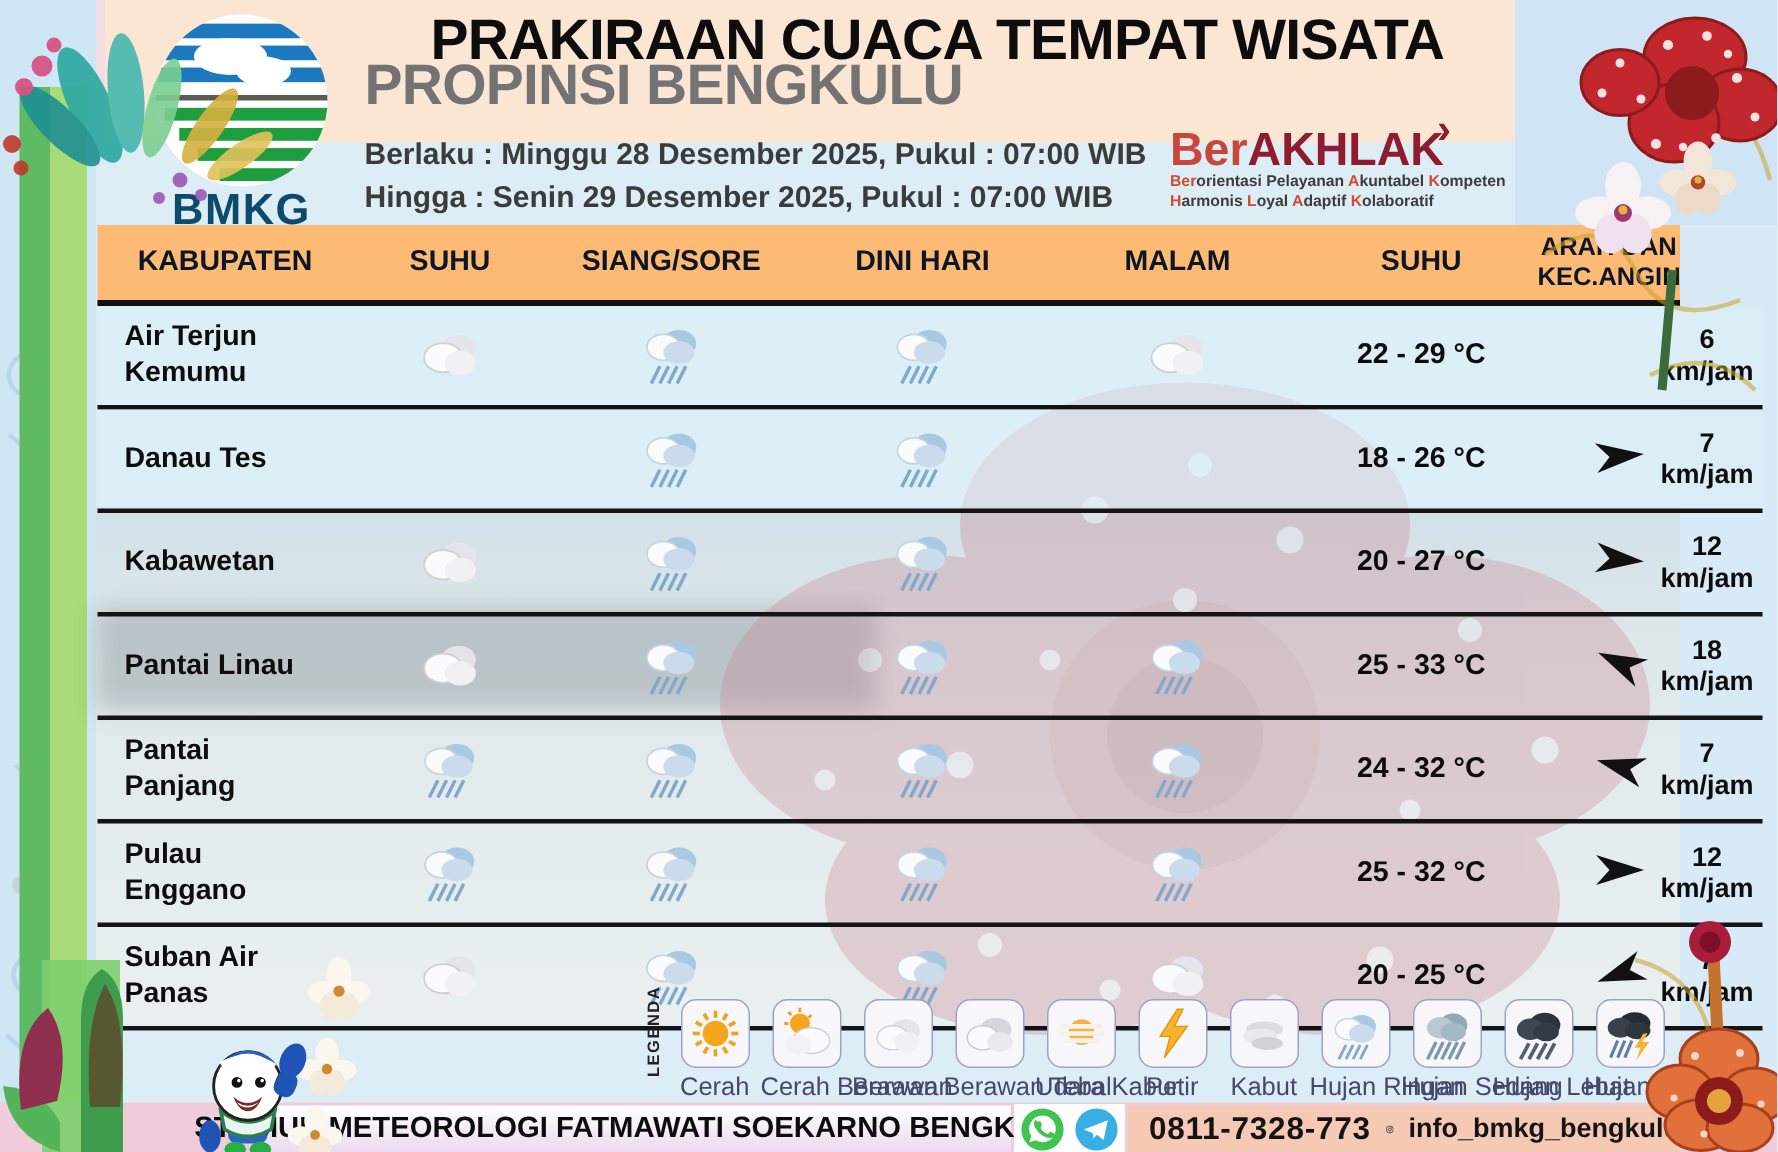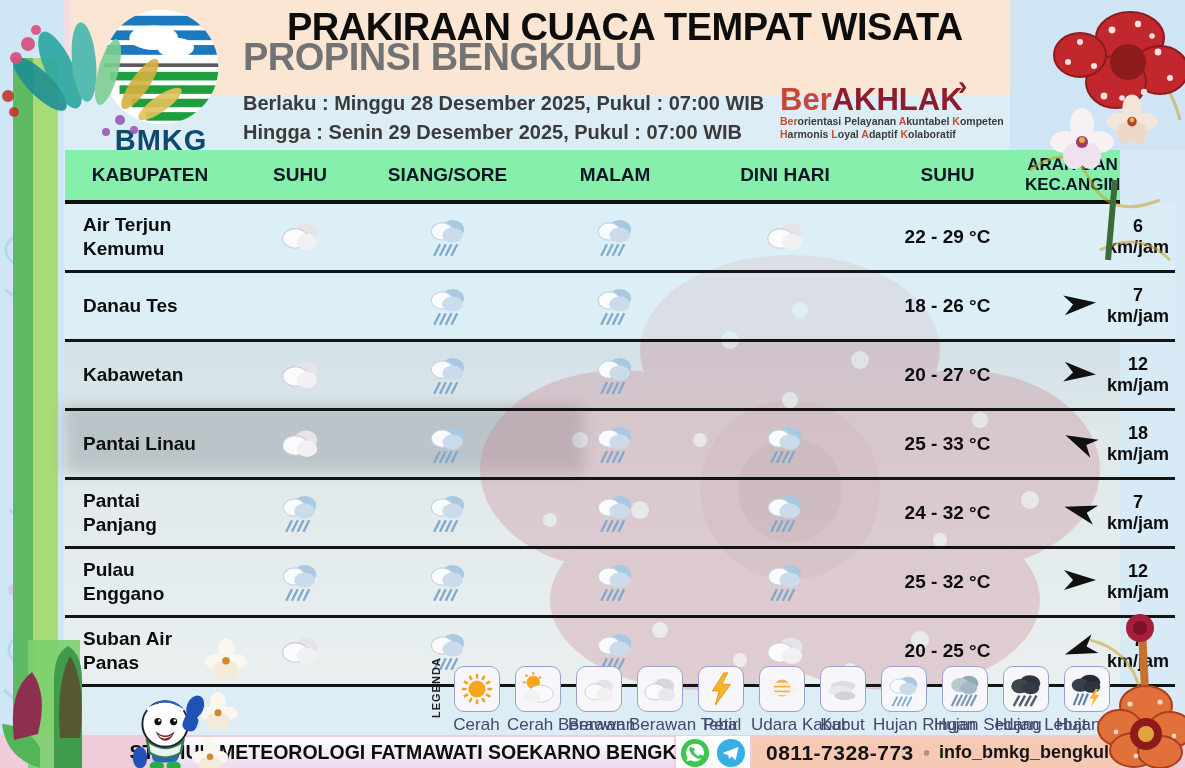--- a/index.html
+++ b/index.html
@@ -30,21 +30,21 @@
   #date1{left:243px;top:92px;font-size:20px;font-weight:bold;color:#3b3b3b;white-space:nowrap;}
   #date2{left:243px;top:121px;font-size:20px;font-weight:bold;color:#3b3b3b;white-space:nowrap;}
   #berakhlak{left:780px;top:84px;width:215px;}
   #brand-line{font-size:31px;font-weight:bold;line-height:1;white-space:nowrap;}
   .brand-pre{color:#c9473a;} .brand-suf{color:#8e1b2e;}
   #brand-chev{position:absolute;left:178px;top:-12px;font-size:28px;font-weight:bold;color:#8e1b2e;}
   .tagline{font-size:10.5px;font-weight:bold;color:#3c3c3c;line-height:1.25;white-space:nowrap;}
   .tagline .hl{color:#cf4a2f;}
 
   
-  #thead{left:65px;top:150px;width:1055px;height:50px;background:#86efac;
+  #thead{left:65px;top:150px;width:1055px;height:50px;background:#fdba74;
     display:grid;grid-template-columns:170px 130px 165px 170px 170px 155px 95px;
     align-items:center;border-bottom:4px solid #101010;}
   .th{font-size:19px;font-weight:bold;color:#0d1626;text-align:center;line-height:1.15;}
   .th:last-child{font-size:17px;}
   #rows{left:65px;top:204px;width:1110px;}
   .trow{display:grid;grid-template-columns:170px 130px 165px 170px 170px 155px 150px;
     height:66px;align-items:center;border-bottom:3px solid #141414;}
   .trow:nth-child(1),.trow:nth-child(2){background:rgba(221,238,246,.55);}
   .cell-name{font-size:19px;font-weight:bold;color:#0d0d0d;text-align:left;line-height:1.25;padding:0 18px;}
   .cell-icon{display:flex;justify-content:center;align-items:center;}
@@ -172,22 +172,22 @@
       <span id="brand-chev">›</span>
     </div>
     <div class="tagline" id="tagline1"><span class="hl">Ber</span><span>orientasi Pelayanan </span><span class="hl">A</span><span>kuntabel </span><span class="hl">K</span><span>ompeten</span></div>
     <div class="tagline" id="tagline2"><span class="hl">H</span><span>armonis </span><span class="hl">L</span><span>oyal </span><span class="hl">A</span><span>daptif </span><span class="hl">K</span><span>olaboratif</span></div>
   </div>
 
   <div class="abs" id="thead">
     <div class="th">KABUPATEN</div>
     <div class="th">SUHU</div>
     <div class="th">SIANG/SORE</div>
+    <div class="th">DINI HARI</div>
     <div class="th">MALAM</div>
-    <div class="th">DINI HARI</div>
     <div class="th">SUHU</div>
     <div class="th">ARAH DAN KEC.ANGIN</div>
   </div>
   <div class="abs" id="rows">
       <div class="trow">
         <div class="cell-name">Air Terjun Kemumu</div>
         <div class="cell-icon">
           <span><svg width="46" height="46" viewBox="0 0 40 40">
     <ellipse cx="25" cy="18" rx="10" ry="8" fill="#e4e4ea"></ellipse>
     <ellipse cx="16" cy="23" rx="11" ry="8.5" fill="#fbfbfd" stroke="#cfcfd6" stroke-width="1"></ellipse>
@@ -603,37 +603,37 @@
     <ellipse cx="24" cy="17" rx="11" ry="8" fill="#d4d7dd"></ellipse>
     <ellipse cx="15" cy="23" rx="11" ry="8.5" fill="#fbfbfd" stroke="#c9c9d1" stroke-width="1"></ellipse>
     <ellipse cx="27" cy="26" rx="9" ry="7" fill="#e8e8ee"></ellipse>
             </svg>
           </div>
                  <div class="leg-cap">Berawan Tebal</div>
         </div>
         <div class="leg-item">
           <div class="leg-box">
             <svg width="38" height="38" viewBox="0 0 40 40">
-    <polygon points="23,3 11,22 18,22 14,37 30,15 21,15 27,3" fill="#f7b32a" stroke="#e8960f" stroke-width="1"></polygon>
-            </svg>
-          </div>
-                 <div class="leg-cap">Petir</div>
-        </div>
-        <div class="leg-item">
-          <div class="leg-box">
-            <svg width="38" height="38" viewBox="0 0 40 40">
     <circle cx="20" cy="19" r="9" fill="#f2b24a"></circle>
     <g stroke="#f6f2e8" stroke-width="3.2">
                 <line x1="6" y1="15" x2="34" y2="15"></line>
                 <line x1="4" y1="20" x2="36" y2="20"></line>
                 <line x1="8" y1="25" x2="32" y2="25"></line>
               </g>
             </svg>
           </div>
                  <div class="leg-cap">Udara Kabur</div>
+        </div>
+        <div class="leg-item">
+          <div class="leg-box">
+            <svg width="38" height="38" viewBox="0 0 40 40">
+    <polygon points="23,3 11,22 18,22 14,37 30,15 21,15 27,3" fill="#f7b32a" stroke="#e8960f" stroke-width="1"></polygon>
+            </svg>
+          </div>
+                 <div class="leg-cap">Petir</div>
         </div>
         <div class="leg-item">
           <div class="leg-box">
             <svg width="38" height="38" viewBox="0 0 40 40">
     <ellipse cx="20" cy="17" rx="13" ry="5.5" fill="#dddde0"></ellipse>
     <ellipse cx="17" cy="22" rx="12" ry="5.5" fill="#e9e9ec"></ellipse>
     <ellipse cx="22" cy="27" rx="11" ry="4.5" fill="#d2d2d6"></ellipse>
             </svg>
           </div>
                  <div class="leg-cap">Kabut</div>

